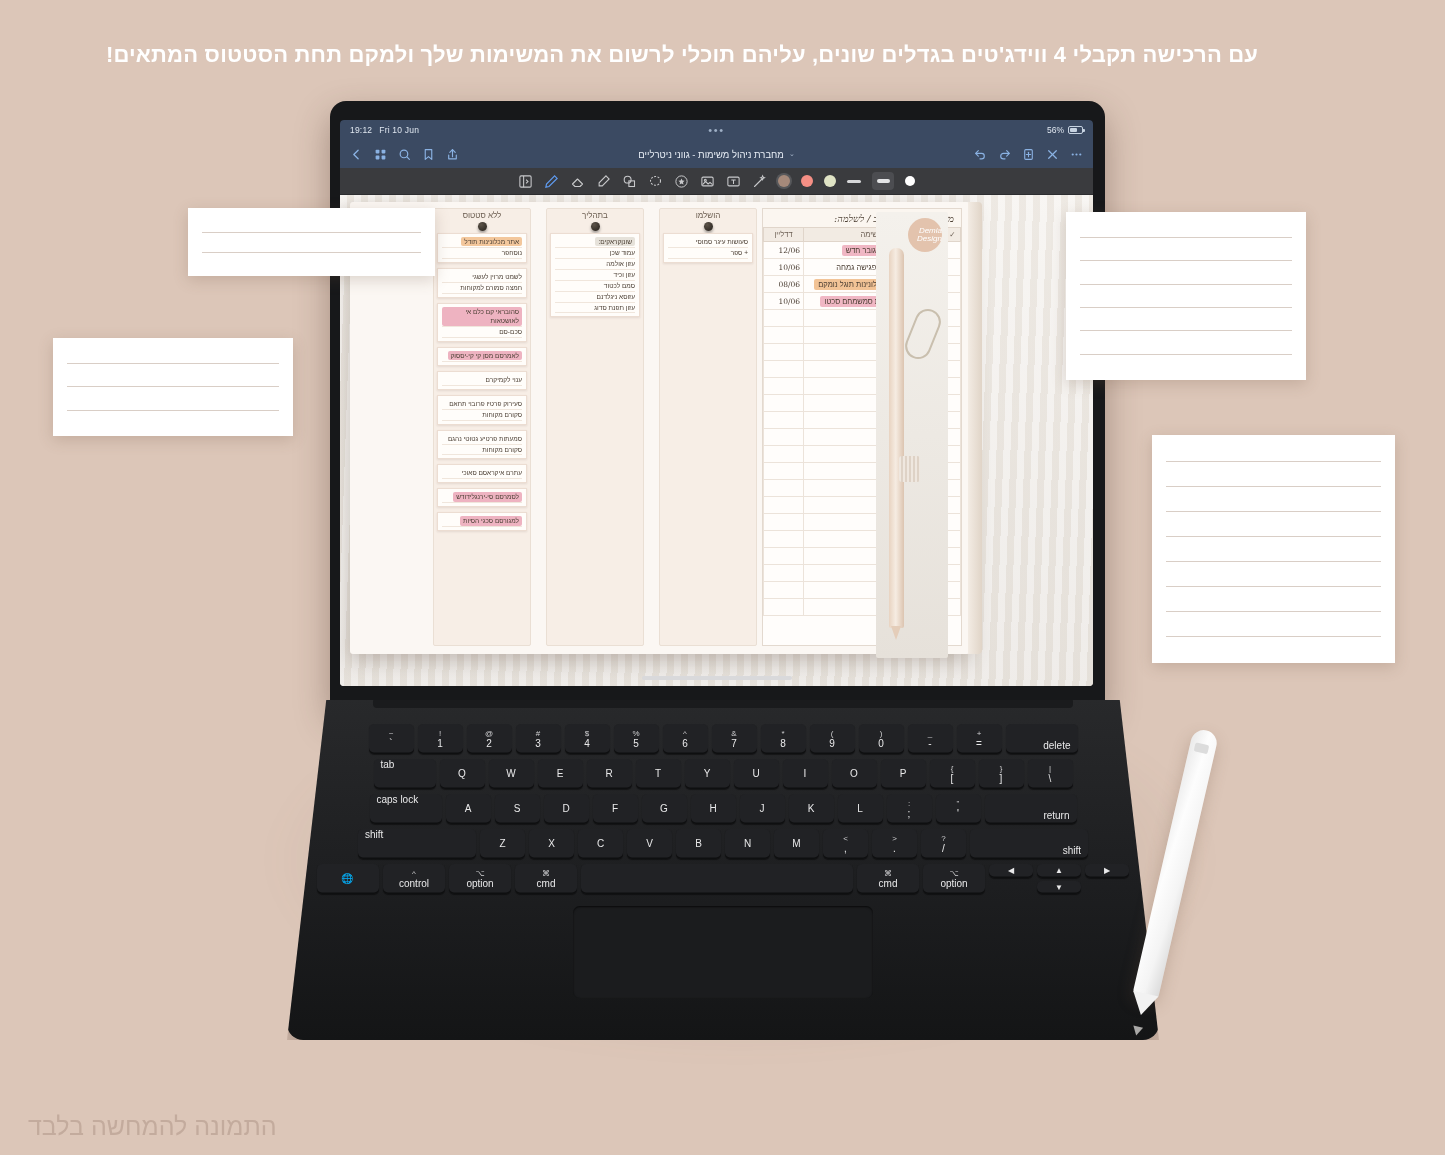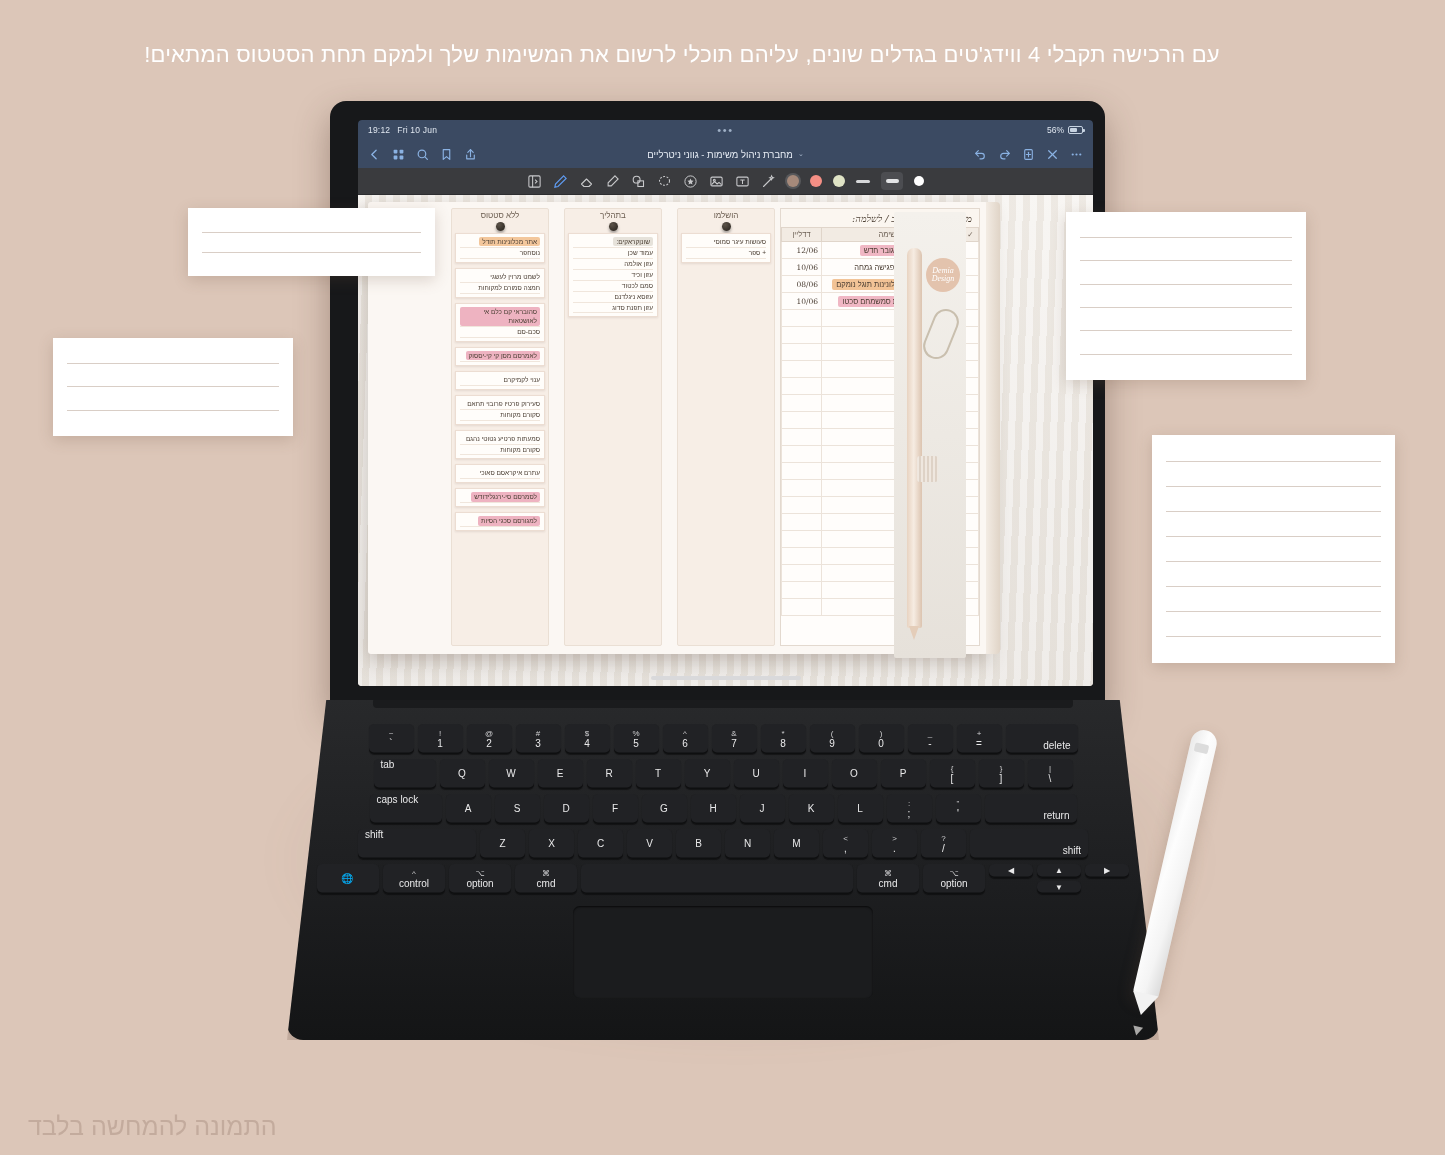--- a/index.html
+++ b/index.html
@@ -13,21 +13,21 @@
   body { background: #dcc6b8; position: relative; }
 
   
   #promo-header {
     position: absolute; top: 42px; left: 0; width: 1364px;
     text-align: center;
     direction: rtl;
     font-size: 22px;
     color: #ffffff;
     letter-spacing: .2px;
-    font-weight: 400;
+    font-weight: 700;
     white-space: nowrap;
   }
   #footer-note {
     position: absolute; left: 28px; top: 1112px;
     direction: rtl;
     font-size: 25px;
     color: #c3ab9d;
     font-weight: 300;
   }
 
@@ -38,21 +38,21 @@
     background: radial-gradient(ellipse at 50% 50%, rgba(120,88,70,.30), rgba(120,88,70,0) 68%);
     filter: blur(14px);
   }
 
   #ipad-screen-unit {
     position: absolute; left: 330px; top: 101px;
     width: 775px; height: 607px;
     background: #17181a;
     border-radius: 16px 16px 6px 6px;
     box-shadow: 0 14px 34px rgba(70,48,38,.38);
-    padding: 19px 12px 22px 28px;
+    padding: 19px 12px 22px 10px;
   }
   #ipad-bezel-inner {
     position: relative;
     width: 100%; height: 100%;
     background: #000;
     border-radius: 4px;
     overflow: hidden;
   }
 
   
@@ -212,23 +212,23 @@
   
   #photo-strip {
     position: absolute; right: 22px; top: 10px; width: 72px; height: 446px;
     background: linear-gradient(180deg,#f4f1ec,#e6e1da);
     border-radius: 2px; overflow: hidden;
   }
   #brand-badge {
     position: absolute; right: 6px; top: 6px;
     width: 34px; height: 34px; border-radius: 50%;
     background: #e3c3ad;
-    color: #fff; font-family: Liberation Serif, serif; font-style: italic;
+    color: #fff; font-family: Liberation Sans, sans-serif; font-style: italic;
     font-size: 8px; line-height: 1.05;
-    display: flex; flex-direction: column; align-items: center; justify-content: center; margin-top: 40px;
+    display: flex; flex-direction: column; align-items: flex-end; justify-content: center;
   }
   #deco-pencil {
     position: absolute; left: 13px; top: 36px;
     width: 15px; height: 380px;
     background: linear-gradient(90deg,#e8d3c1,#f6ece2 45%,#dcc4b0);
     border-radius: 7px 7px 2px 2px;
   }
   #deco-pencil::after {
     content:""; position:absolute; left:2px; bottom:-12px;
     border-left:5.5px solid transparent; border-right:5.5px solid transparent;

